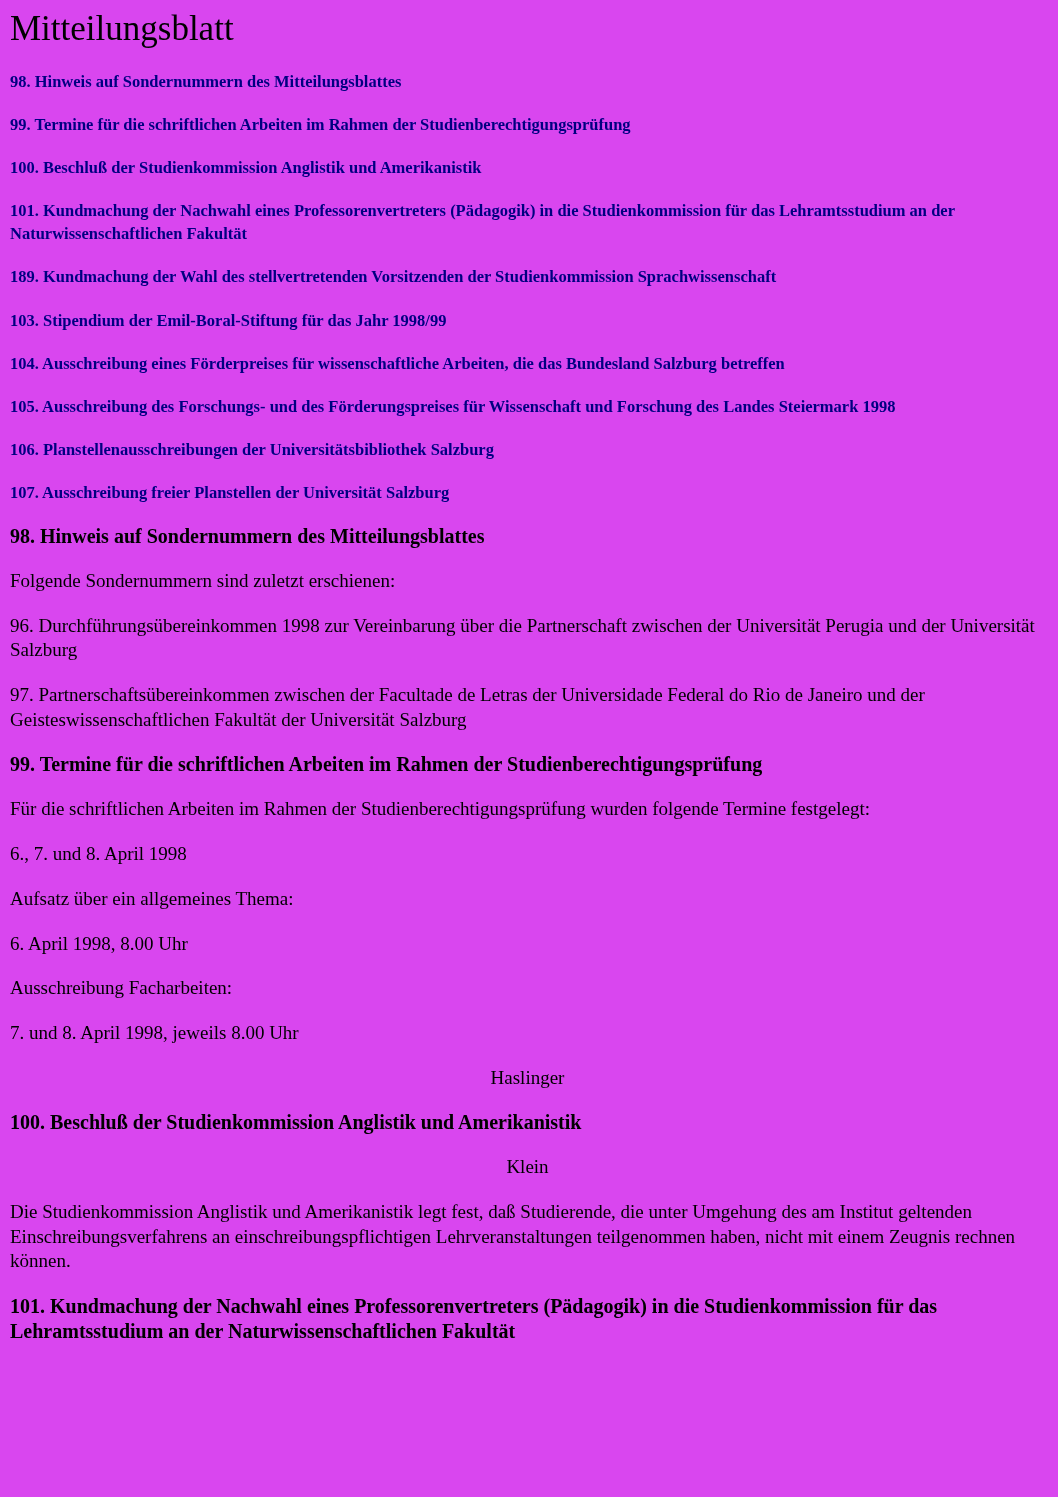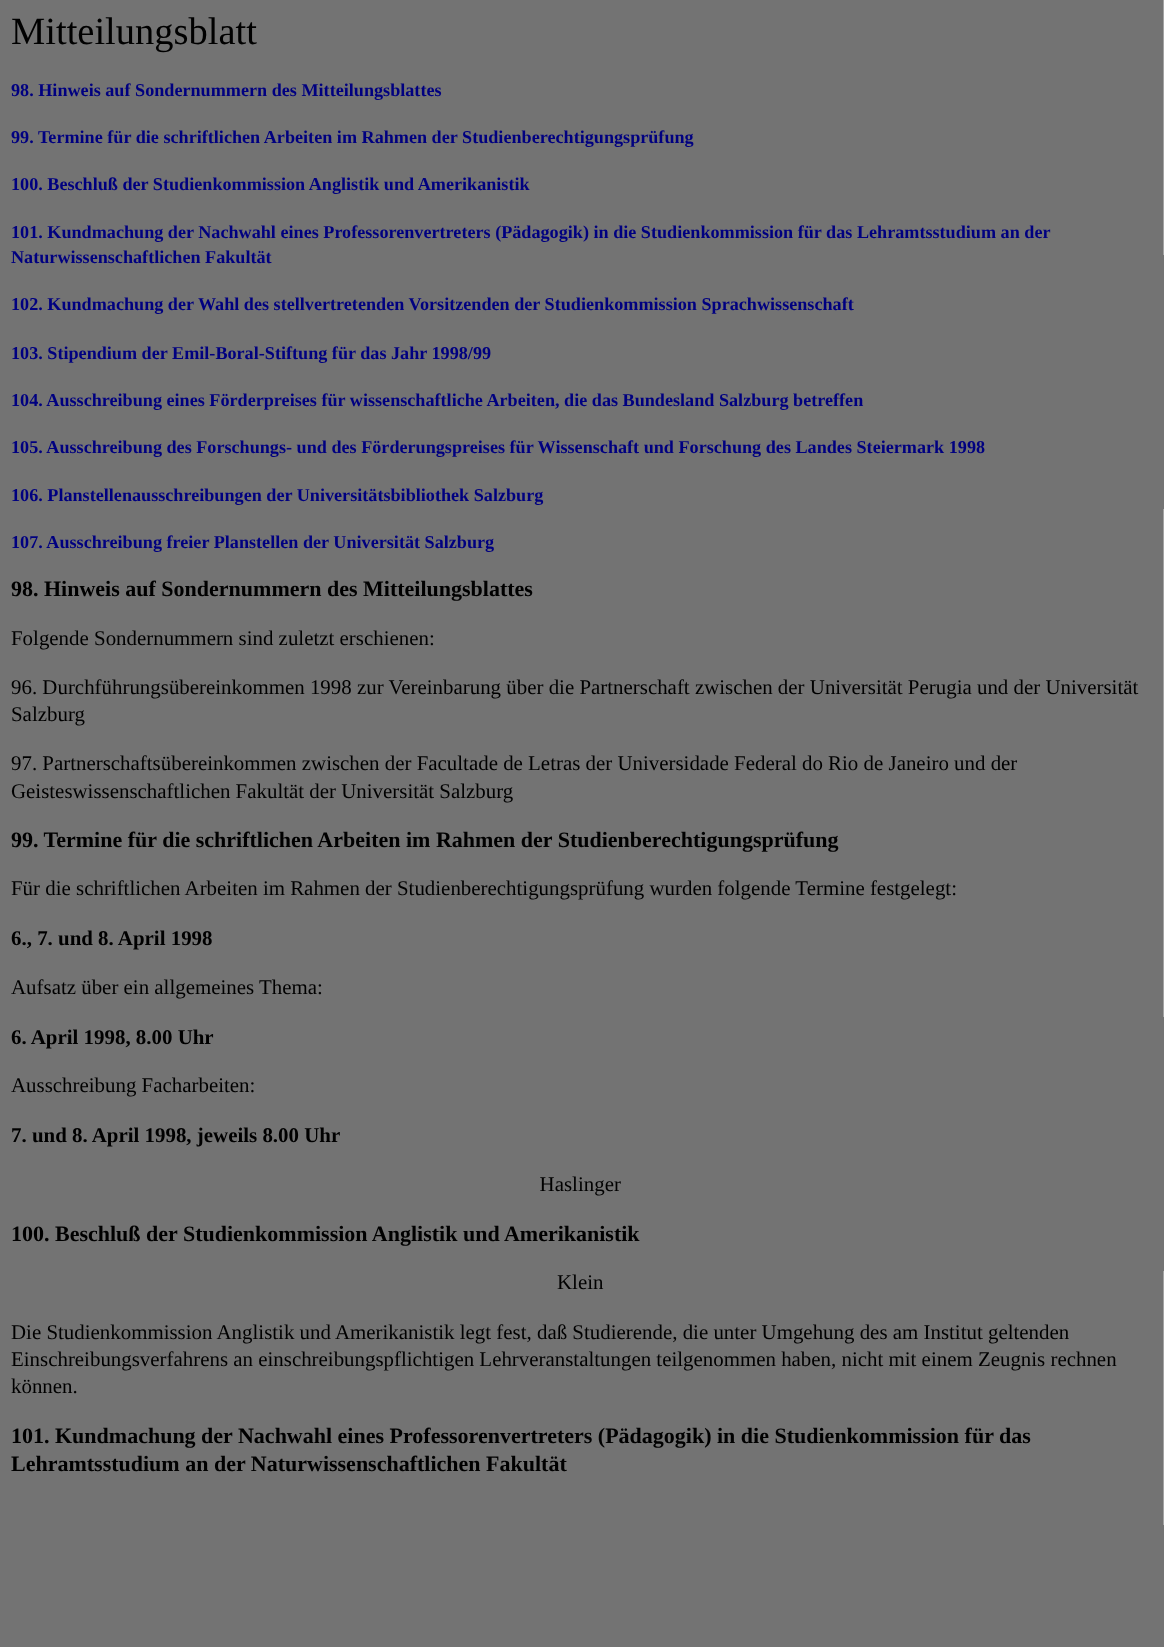--- a/index.html
+++ b/index.html
@@ -8,21 +8,21 @@
     background: #ffffff;
     color: #000000;
     font-family: "Liberation Serif", "DejaVu Serif", serif;
   }
   .page {
     width: 1058px;
     height: 1497px;
     box-sizing: border-box;
     padding: 8px 13px 0 10px;
     overflow: hidden;
-    background: #737373;
+    background: #d946ef;
   }
   h1.doc-title {
     font-size: 35px;
     font-weight: normal;
     line-height: 1.2;
     margin: 0;
   }
   .toc { margin: 0; }
   p.toc-item {
     font-size: 16.5px;
@@ -39,36 +39,36 @@
     font-size: 20px;
     font-weight: bold;
     line-height: 1.25;
     margin: 20px 0;
   }
   p.body-text {
     font-size: 19px;
     line-height: 1.3;
     margin: 20px 0;
   }
-  p.emphasis { font-weight: bold; }
+  p.emphasis { font-weight: normal; }
   p.signature { text-align: center; }
 </style>
 </head>
 <body>
 
 <div class="page">
 
   <h1 class="doc-title">Mitteilungsblatt</h1>
 
   <nav class="toc">
     <p class="toc-item"><a>98. Hinweis auf Sondernummern des Mitteilungsblattes</a></p>
     <p class="toc-item"><a>99. Termine für die schriftlichen Arbeiten im Rahmen der Studienberechtigungsprüfung</a></p>
     <p class="toc-item"><a>100. Beschluß der Studienkommission Anglistik und Amerikanistik</a></p>
     <p class="toc-item"><a>101. Kundmachung der Nachwahl eines Professorenvertreters (Pädagogik) in die Studienkommission für das Lehramtsstudium an der Naturwissenschaftlichen Fakultät</a></p>
-    <p class="toc-item"><a>102. Kundmachung der Wahl des stellvertretenden Vorsitzenden der Studienkommission Sprachwissenschaft</a></p>
+    <p class="toc-item"><a>189. Kundmachung der Wahl des stellvertretenden Vorsitzenden der Studienkommission Sprachwissenschaft</a></p>
     <p class="toc-item"><a>103. Stipendium der Emil-Boral-Stiftung für das Jahr 1998/99</a></p>
     <p class="toc-item"><a>104. Ausschreibung eines Förderpreises für wissenschaftliche Arbeiten, die das Bundesland Salzburg betreffen</a></p>
     <p class="toc-item"><a>105. Ausschreibung des Forschungs- und des Förderungspreises für Wissenschaft und Forschung des Landes Steiermark 1998</a></p>
     <p class="toc-item"><a>106. Planstellenausschreibungen der Universitätsbibliothek Salzburg</a></p>
     <p class="toc-item"><a>107. Ausschreibung freier Planstellen der Universität Salzburg</a></p>
   </nav>
 
   <section>
     <h2 class="section-heading">98. Hinweis auf Sondernummern des Mitteilungsblattes</h2>
     <p class="body-text">Folgende Sondernummern sind zuletzt erschienen:</p>

